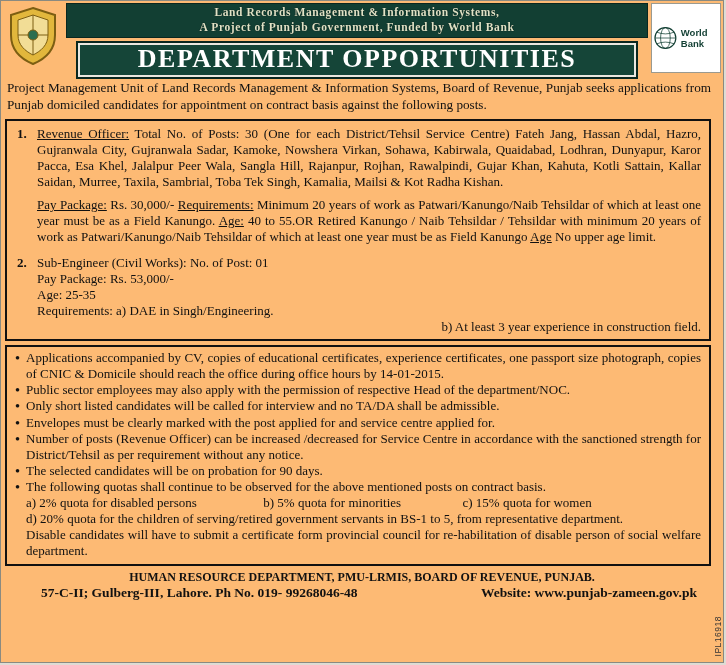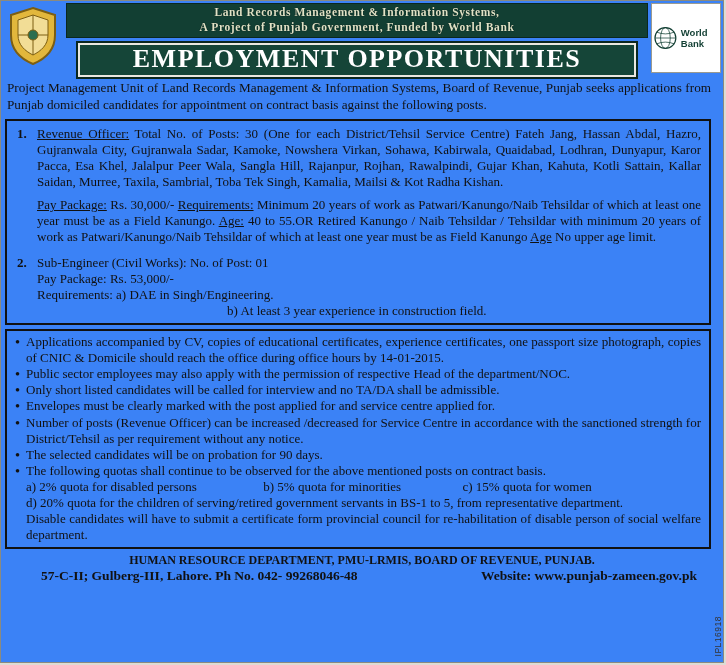--- a/index.html
+++ b/index.html
@@ -6,21 +6,21 @@
   body {
     width:726px; height:665px;
     background:#dedcd4;
     font-family:"Liberation Serif", serif;
     color:#111;
   }
   .ad {
     position:relative;
     width:724px; height:663px;
     border:1px solid #8a8a80;
-    background:#3b82f6;
+    background:#fdba74;
     box-sizing:border-box;
     overflow:hidden;
   }
   
   .header { display:flex; align-items:stretch; height:72px; padding:2px 2px 0 2px; gap:3px; box-sizing:border-box; }
   .crest-wrap { flex:0 0 60px; display:flex; justify-content:center; align-items:flex-start; padding-top:2px; }
   .header-center { flex:1; display:flex; flex-direction:column; min-width:0; }
   .strip {
     background:#123f33; color:#dfe3c6;
     border:1px solid #0a271f;
@@ -54,21 +54,21 @@
     border:2px solid #111;
     margin:0 12px 4px 4px;
     padding:3px 8px 4px 2px;
     font-size:13px; line-height:1.24;
   }
   .post-item { display:flex; margin-top:2px; }
   .post-num { flex:0 0 28px; font-weight:bold; padding-left:8px; box-sizing:border-box; }
   .post-body { flex:1; text-align:justify; min-width:0; }
   .post-body .para { margin:0 0 7px 0; }
   .post-line { margin:0; }
-  .req-b-line { margin-left:190px; text-align:left; }
+  .req-b-line { margin-left:190px; text-align:right; }
   
   .note { display:flex; }
   .note-marker { flex:0 0 17px; text-align:center; font-weight:bold; }
   .note-text { flex:1; text-align:justify; min-width:0; }
   .subline { margin-left:17px; }
   .quota-abc span { display:inline-block; }
   .quota-abc .qa { width:234px; }
   .quota-abc .qb { width:196px; }
   
   .footer { margin-top:2px; }
@@ -97,21 +97,21 @@
         <line x1="27" y1="10" x2="27" y2="50" stroke="#7c5e12" stroke-width="1"></line>
         <line x1="12" y1="30" x2="42" y2="30" stroke="#7c5e12" stroke-width="1"></line>
         <circle cx="27" cy="30" r="5" fill="#2c6e4f" stroke="#7c5e12"></circle>
       </svg>
     </div>
     <div class="header-center">
       <div class="strip">
         <div>Land Records Management &amp; Information Systems,</div>
         <div>A Project of Punjab Government, Funded by World Bank</div>
       </div>
-      <div class="title-banner">EMPLOYMENT OPPORTUNITIES</div>
+      <div class="title-banner">DEPARTMENT OPPORTUNITIES</div>
     </div>
     <div class="wb-box">
       <svg width="36" height="36" viewBox="0 0 36 36">
         <circle cx="18" cy="18" r="14" fill="none" stroke="#123f33" stroke-width="1.6"></circle>
         <ellipse cx="18" cy="18" rx="6.5" ry="14" fill="none" stroke="#123f33" stroke-width="1"></ellipse>
         <line x1="4" y1="18" x2="32" y2="18" stroke="#123f33" stroke-width="1"></line>
         <path d="M6 10 Q18 15 30 10" fill="none" stroke="#123f33" stroke-width="1"></path>
         <path d="M6 26 Q18 21 30 26" fill="none" stroke="#123f33" stroke-width="1"></path>
       </svg>
       <div class="wb-label">World Bank</div>
@@ -126,20 +126,21 @@
       <div class="post-body">
         <div class="para"><span class="b u">Revenue Officer:</span><span class="b"> Total No. of Posts: 30 </span><span class="b">(One for each District/Tehsil Service Centre)</span><span> Fateh Jang, Hassan Abdal, Hazro, Gujranwala City, Gujranwala Sadar, Kamoke, Nowshera Virkan, Sohawa, Kabirwala, Quaidabad, Lodhran, Dunyapur, Karor Pacca, Esa Khel, Jalalpur Peer Wala, Sangla Hill, Rajanpur, Rojhan, Rawalpindi, Gujar Khan, Kahuta, Kotli Sattain, Kallar Saidan, Murree, Taxila, Sambrial, Toba Tek Singh, Kamalia, Mailsi &amp; Kot Radha Kishan.</span></div>
         <div class="para"><span class="b u">Pay Package:</span><span> Rs. 30,000/- </span><span class="b u">Requirements:</span><span> Minimum 20 years of work as Patwari/Kanungo/Naib Tehsildar of which at least one year must be as a Field Kanungo. </span><span class="b u">Age:</span><span> 40 to 55.</span><span class="b">OR</span><span> Retired Kanungo / Naib Tehsildar / Tehsildar with minimum 20 years of work as Patwari/Kanungo/Naib Tehsildar of which at least one year must be as Field Kanungo </span><span class="b u">Age</span><span> No upper age limit.</span></div>
       </div>
     </div>
     <div class="post-item">
       <div class="post-num">2.</div>
       <div class="post-body">
         <div class="post-line"><span class="b">Sub-Engineer (Civil Works): No. of Post: 01</span></div>
         <div class="post-line"><span class="b">Pay Package:</span><span> Rs. 53,000/-</span></div>
+        <div class="post-line"><span class="b">Age:</span><span> 25-35</span></div>
         <div class="post-line"><span class="b">Requirements: a)</span><span> DAE in Singh/Engineering.</span></div>
         <div class="post-line req-b-line"><span class="b">b)</span><span> At least 3 year experience in construction field.</span></div>
       </div>
     </div>
   </div>
 
   <div class="box">
     <div class="note">
       <span class="note-marker">•</span>
       <div class="note-text"><span>Applications accompanied by CV, copies of educational certificates, experience certificates, one passport size photograph, copies of CNIC &amp; Domicile should reach the office during office hours by </span><span class="b">14-01-2015</span><span>.</span></div>
@@ -173,20 +174,20 @@
       <span class="qb">b) 5% quota for minorities</span>
       <span class="qc">c) 15% quota for women</span>
     </div>
     <div class="subline" style="text-align:justify;"><span>d) 20% quota for the children of serving/retired government servants in BS-1 to 5, from representative department.</span></div>
     <div class="subline" style="text-align:justify;"><span>Disable candidates will have to submit a certificate form provincial council for re-habilitation of disable person of social welfare department.</span></div>
   </div>
 
   <div class="footer">
     <div class="footer-line1">HUMAN RESOURCE DEPARTMENT, PMU-LRMIS, BOARD OF REVENUE, PUNJAB.</div>
     <div class="footer-line2">
-      <span>57-C-II; Gulberg-III, Lahore. Ph No. 042- 99268046-48</span>
+      <span>57-C-II; Gulberg-III, Lahore. Ph No. 019- 99268046-48</span>
       <span>Website: www.punjab-zameen.gov.pk</span>
     </div>
   </div>
 
   <div class="side-code">IPL16918</div>
 
 </div>
 
 </body></html>

